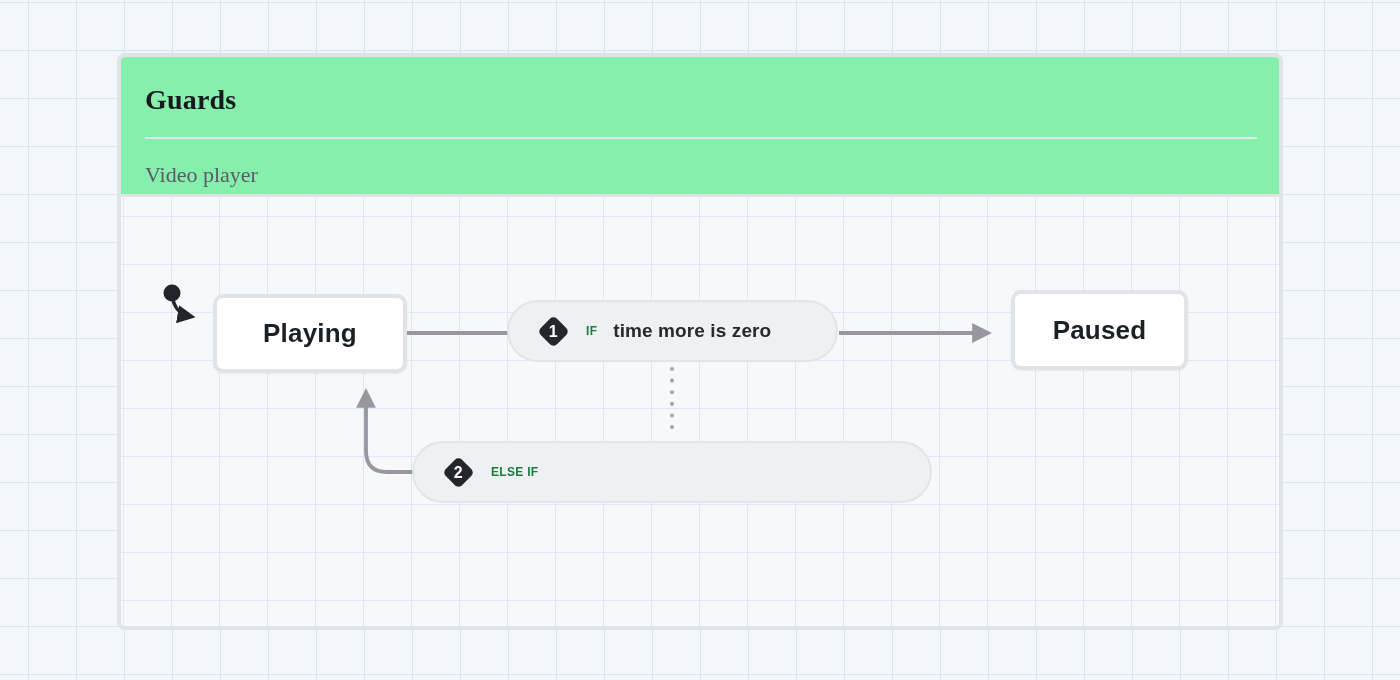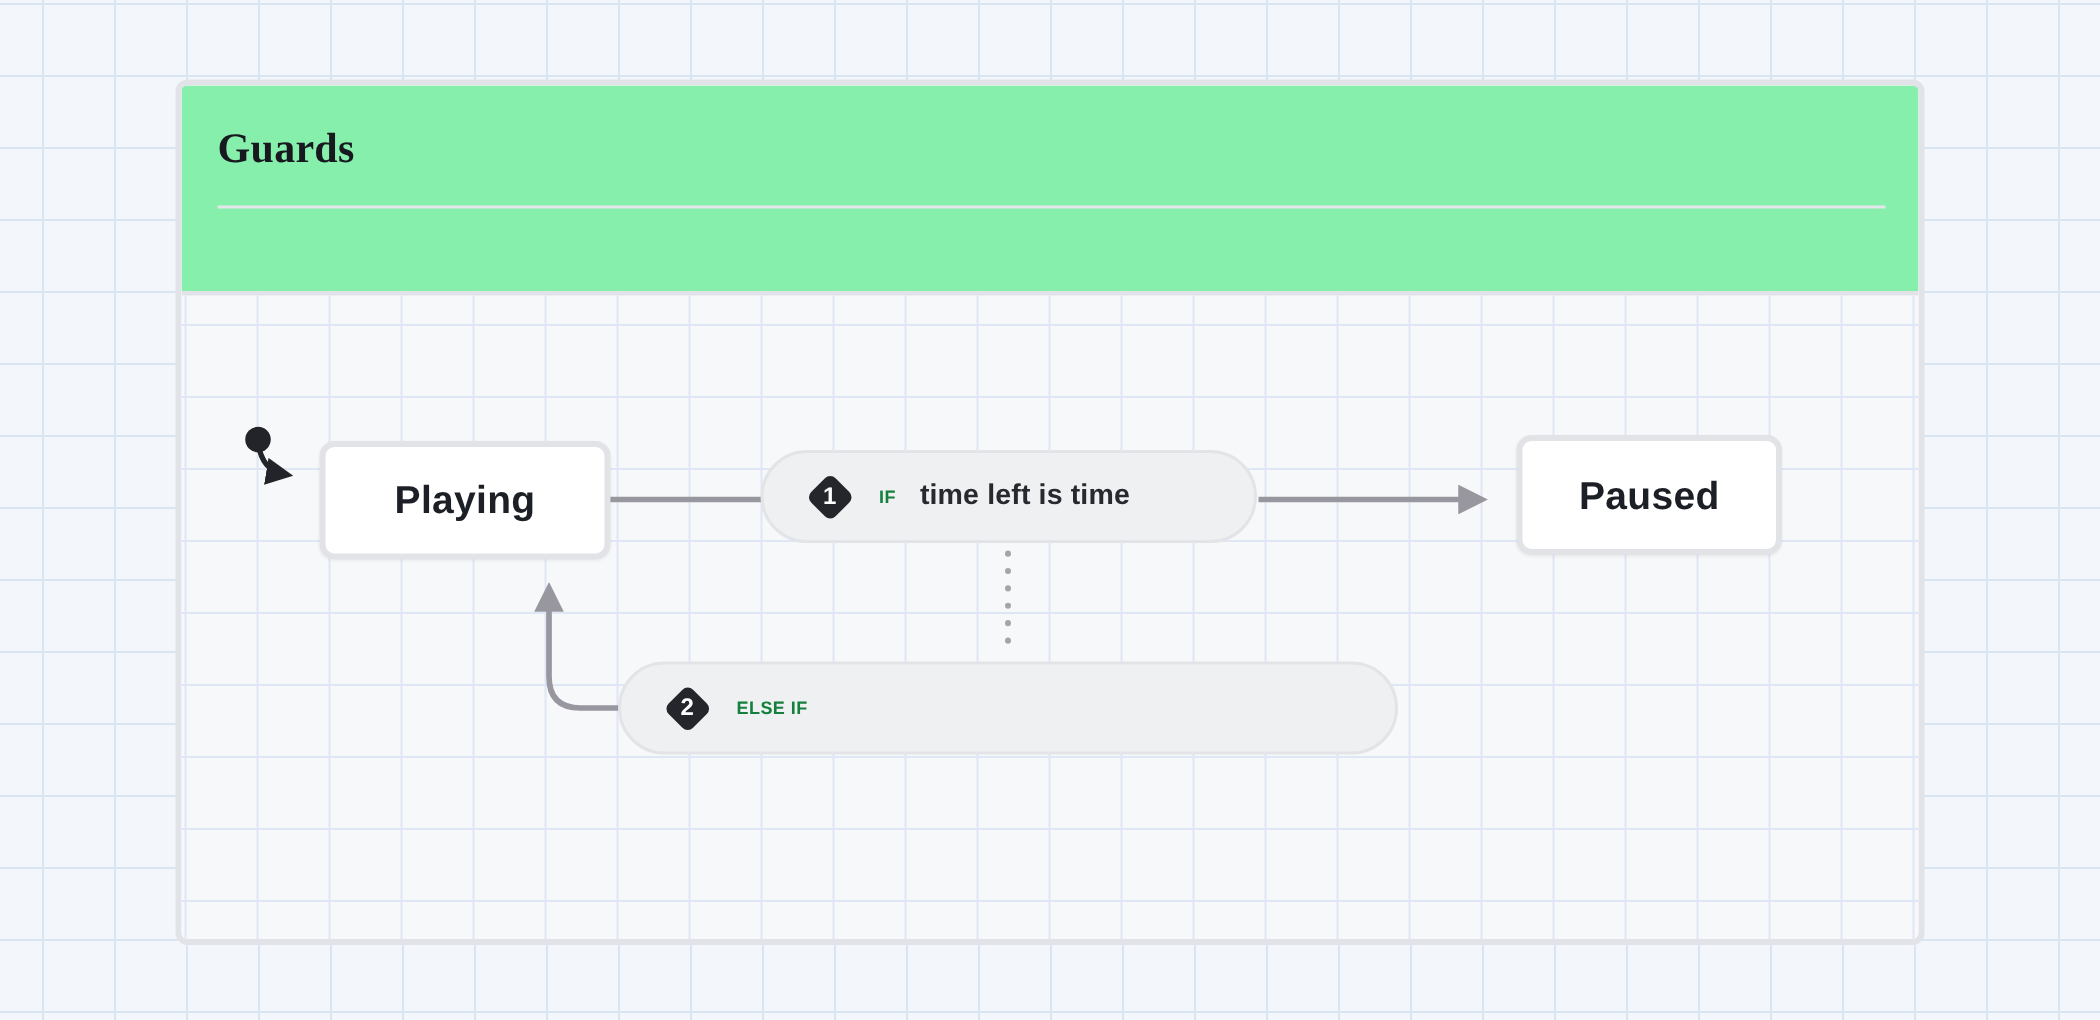--- a/index.html
+++ b/index.html
@@ -148,20 +148,21 @@
   }
 </style>
 </head>
 <body data-interactable="false">
 
 <div class="card" data-interactable="false">
 
   <div class="card-header" data-interactable="false">
     <div class="card-title" data-interactable="false">Guards</div>
     <div class="header-divider" data-interactable="false"></div>
+    <div class="card-subtitle" data-interactable="false">Video player</div>
   </div>
 
   <div class="canvas" data-interactable="true">
 
     <svg class="edges-layer" width="1158" height="402" data-interactable="false">
       <defs>
         <marker id="arrow-gray" viewBox="0 0 10 10" refX="7.5" refY="5" markerWidth="5.2" markerHeight="5.2" orient="auto">
           <path d="M 0 0 L 10 5 L 0 10 z" fill="#98979f"></path>
         </marker>
         <marker id="arrow-dark" viewBox="0 0 10 10" refX="7.5" refY="5" markerWidth="5.2" markerHeight="5.2" orient="auto">
@@ -189,21 +190,21 @@
 
     <div class="state-node state-paused" data-interactable="true">
       <span class="state-label" data-interactable="false">Paused</span>
     </div>
 
     <div class="guard-pill guard-pill-1" data-interactable="true">
       <span class="guard-badge" data-interactable="false">
         <span class="guard-order" data-interactable="false">1</span>
       </span>
       <span class="guard-keyword" data-interactable="false">IF</span>
-      <span class="guard-condition" data-interactable="false">time left is time</span>
+      <span class="guard-condition" data-interactable="false">time more is zero</span>
     </div>
 
     <div class="guard-pill guard-pill-2" data-interactable="true">
       <span class="guard-badge" data-interactable="false">
         <span class="guard-order" data-interactable="false">2</span>
       </span>
       <span class="guard-keyword" data-interactable="false">ELSE IF</span>
     </div>
 
   </div>

